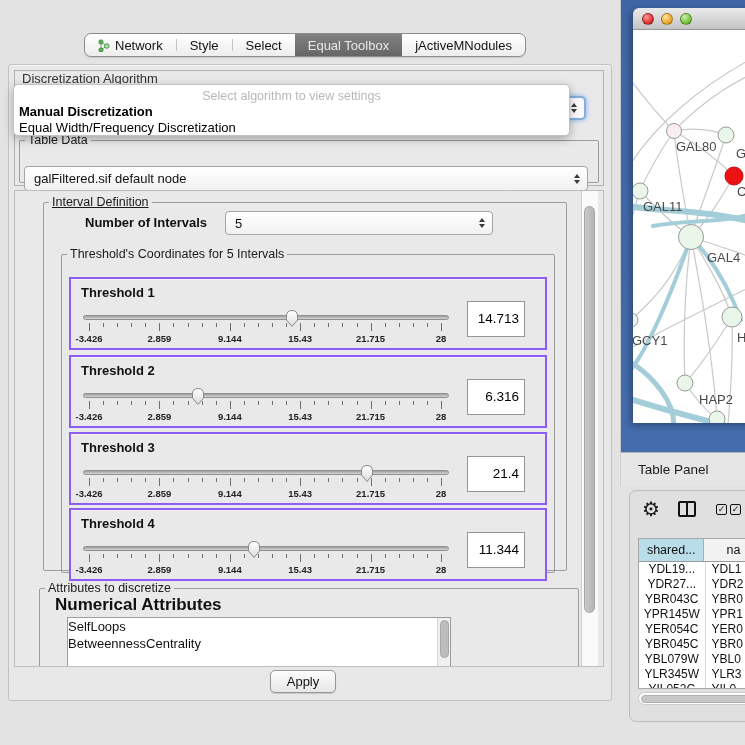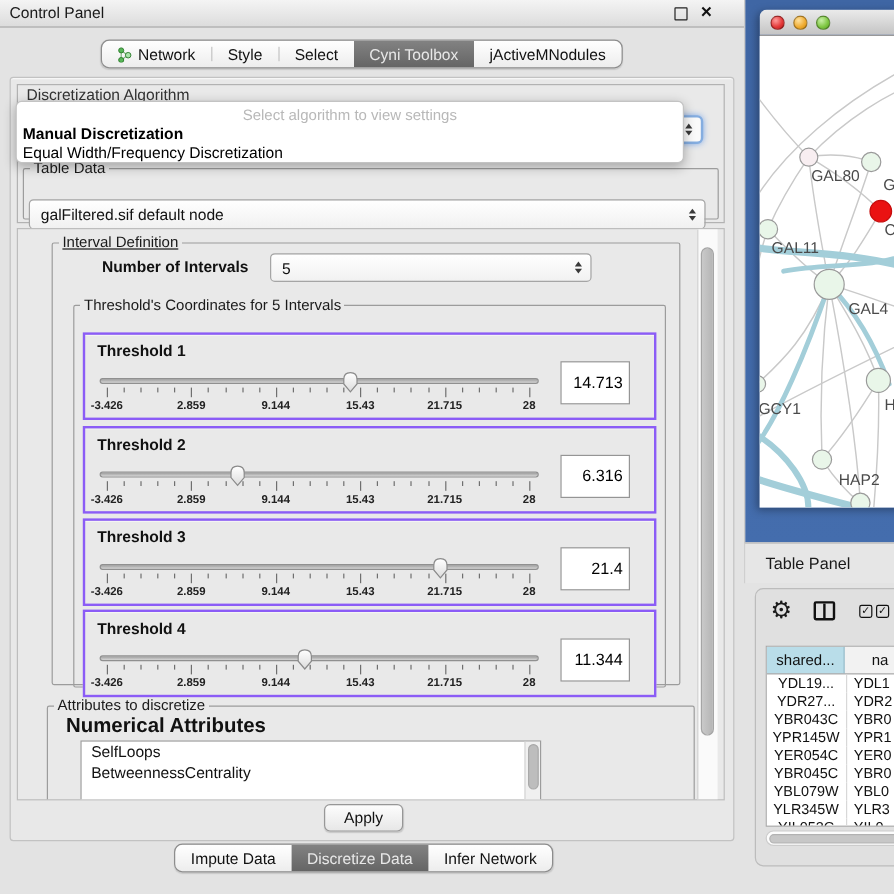--- a/index.html
+++ b/index.html
@@ -63,21 +63,21 @@
   .slider-area{position:absolute;left:12px;top:30px;width:368px;height:40px;}
   .track{position:absolute;left:0;top:6px;width:366px;height:5px;border-radius:3px;background:linear-gradient(#9d9d9d,#d6d6d6);border:1px solid #909090;}
   .thumb{position:absolute;top:0;}
   .tick{position:absolute;width:1px;background:#6f6f6f;}
   .tick-label{position:absolute;top:24px;transform:translateX(-50%);font-size:9.5px;font-weight:bold;color:#222;white-space:nowrap;}
   .value-box{position:absolute;left:396px;top:22px;width:58px;height:36px;background:#ffffff;border:1px solid #959595;font-size:13.5px;color:#000;text-align:right;line-height:34px;padding-right:5px;}
 
   #attr-fs{left:24px;top:390px;width:540px;height:100px;}
   #attr-title{left:40px;top:404px;font-size:17px;font-weight:bold;color:#111;}
   #attr-list{left:52px;top:426px;width:384px;height:51px;background:#ffffff;border:1px solid #9c9c9c;overflow:hidden;}
-  .list-item{padding-left:8px;font-size:13px;color:#111;line-height:17px;white-space:nowrap;}
+  .list-item{padding-left:0;font-size:13px;color:#111;line-height:17px;white-space:nowrap;}
   #list-scrollbar{position:absolute;right:0;top:0;width:13px;height:100%;background:#f0f0f0;border-left:1px solid #d5d5d5;}
   #list-thumb{position:absolute;left:1.5px;top:2px;width:9px;height:38px;background:#bdbdbd;border:1px solid #a9a9a9;border-radius:5px;}
 
   #apply-btn{left:270px;top:670px;width:66px;height:23px;background:linear-gradient(#fdfdfd,#e7e7e7);border:1px solid #979797;border-radius:5px;font-size:13px;color:#111;text-align:center;line-height:21px;box-shadow:0 1px 1px rgba(0,0,0,.15);}
 
   
   #right-col{left:620px;top:0;width:125px;height:745px;background:#e3e3e3;}
   #desktop-blue{left:0;top:0;width:125px;height:452px;background:linear-gradient(#3f66a4,#446dad);border-left:1px solid #c9c9c9;}
   #net-window{left:13px;top:8px;width:120px;height:415px;border-radius:6px 6px 0 0;box-shadow:-2px 2px 7px rgba(0,0,0,.35);}
   #net-titlebar{left:0;top:0;width:120px;height:22px;background:linear-gradient(#ebebeb,#c4c4c4);border-bottom:1px solid #989898;border-radius:6px 0 0 0;}
@@ -102,25 +102,20 @@
   .trow{display:flex;height:15px;}
   .c1{width:75px;text-align:center;font-size:12px;color:#111;line-height:15px;border-right:1px solid #d8d8d8;white-space:nowrap;}
   .c2{width:80px;font-size:12px;color:#111;line-height:15px;padding-left:6px;white-space:nowrap;}
   #h-scrollbar{left:8px;top:201px;width:140px;height:13px;background:#fcfcfc;border:1px solid #cccccc;border-radius:7px;}
   #h-thumb{position:absolute;left:2px;top:1.5px;width:131px;height:8px;background:#c7c7c7;border:1px solid #b2b2b2;border-radius:5px;}
 </style>
 </head>
 <body>
 
 <div id="control-panel" class="abs">
-  <div id="cp-titlebar" class="abs">
-    <div id="cp-title" class="abs">Control Panel</div>
-    <div id="float-icon" class="abs"></div>
-    <div id="close-icon" class="abs">×</div>
-  </div>
 
   <div id="top-tabs" class="abs tabbar">
       <div class="tab">
         <svg width="12" height="13" viewBox="0 0 12 13">
           <line x1="3" y1="3" x2="8.5" y2="7" stroke="#7fb27f" stroke-width="1"></line>
           <line x1="3" y1="11" x2="8.5" y2="7" stroke="#7fb27f" stroke-width="1"></line>
           <line x1="3" y1="3" x2="3" y2="11" stroke="#7fb27f" stroke-width="1"></line>
           <circle cx="3" cy="3" r="2.1" fill="#57b657" stroke="#2e7d2e" stroke-width="0.8"></circle>
           <circle cx="3" cy="11" r="2.1" fill="#57b657" stroke="#2e7d2e" stroke-width="0.8"></circle>
           <circle cx="8.8" cy="7" r="2.3" fill="#a9e3a9" stroke="#2e7d2e" stroke-width="0.8"></circle>
@@ -129,21 +124,21 @@
       </div>
       <span class="tabdiv"></span>
       <div class="tab">
         <span>Style</span>
       </div>
       <span class="tabdiv"></span>
       <div class="tab">
         <span>Select</span>
       </div>
       <div class="tab selected">
-        <span>Cyni Toolbox</span>
+        <span>Equal Toolbox</span>
       </div>
       <div class="tab">
         <span>jActiveMNodules</span>
       </div>
     </div>
 
   <div id="outer-panel" class="abs"></div>
 
   <div id="upper-box" class="abs"></div>
   <div id="algo-label" class="abs">Discretization Algorithm</div>
@@ -397,31 +392,20 @@
         </div>
     </div>
 
     <div id="v-scrollbar">
         <div id="v-thumb"></div>
       </div>
   </div>
 
   <div id="apply-btn" class="abs">Apply</div>
 
-  <div id="bottom-tabs" class="abs tabbar">
-      <div class="tab">
-        <span>Impute Data</span>
-      </div>
-      <div class="tab selected">
-        <span>Discretize Data</span>
-      </div>
-      <div class="tab">
-        <span>Infer Network</span>
-      </div>
-    </div>
 </div>
 
 <div id="right-col" class="abs">
   <div id="desktop-blue" class="abs"></div>
 
   <div id="net-window" class="abs">
     <div id="net-titlebar" class="abs">
       <div id="tl-red" class="tl"></div>
       <div id="tl-yellow" class="tl"></div>
       <div id="tl-green" class="tl"></div>

